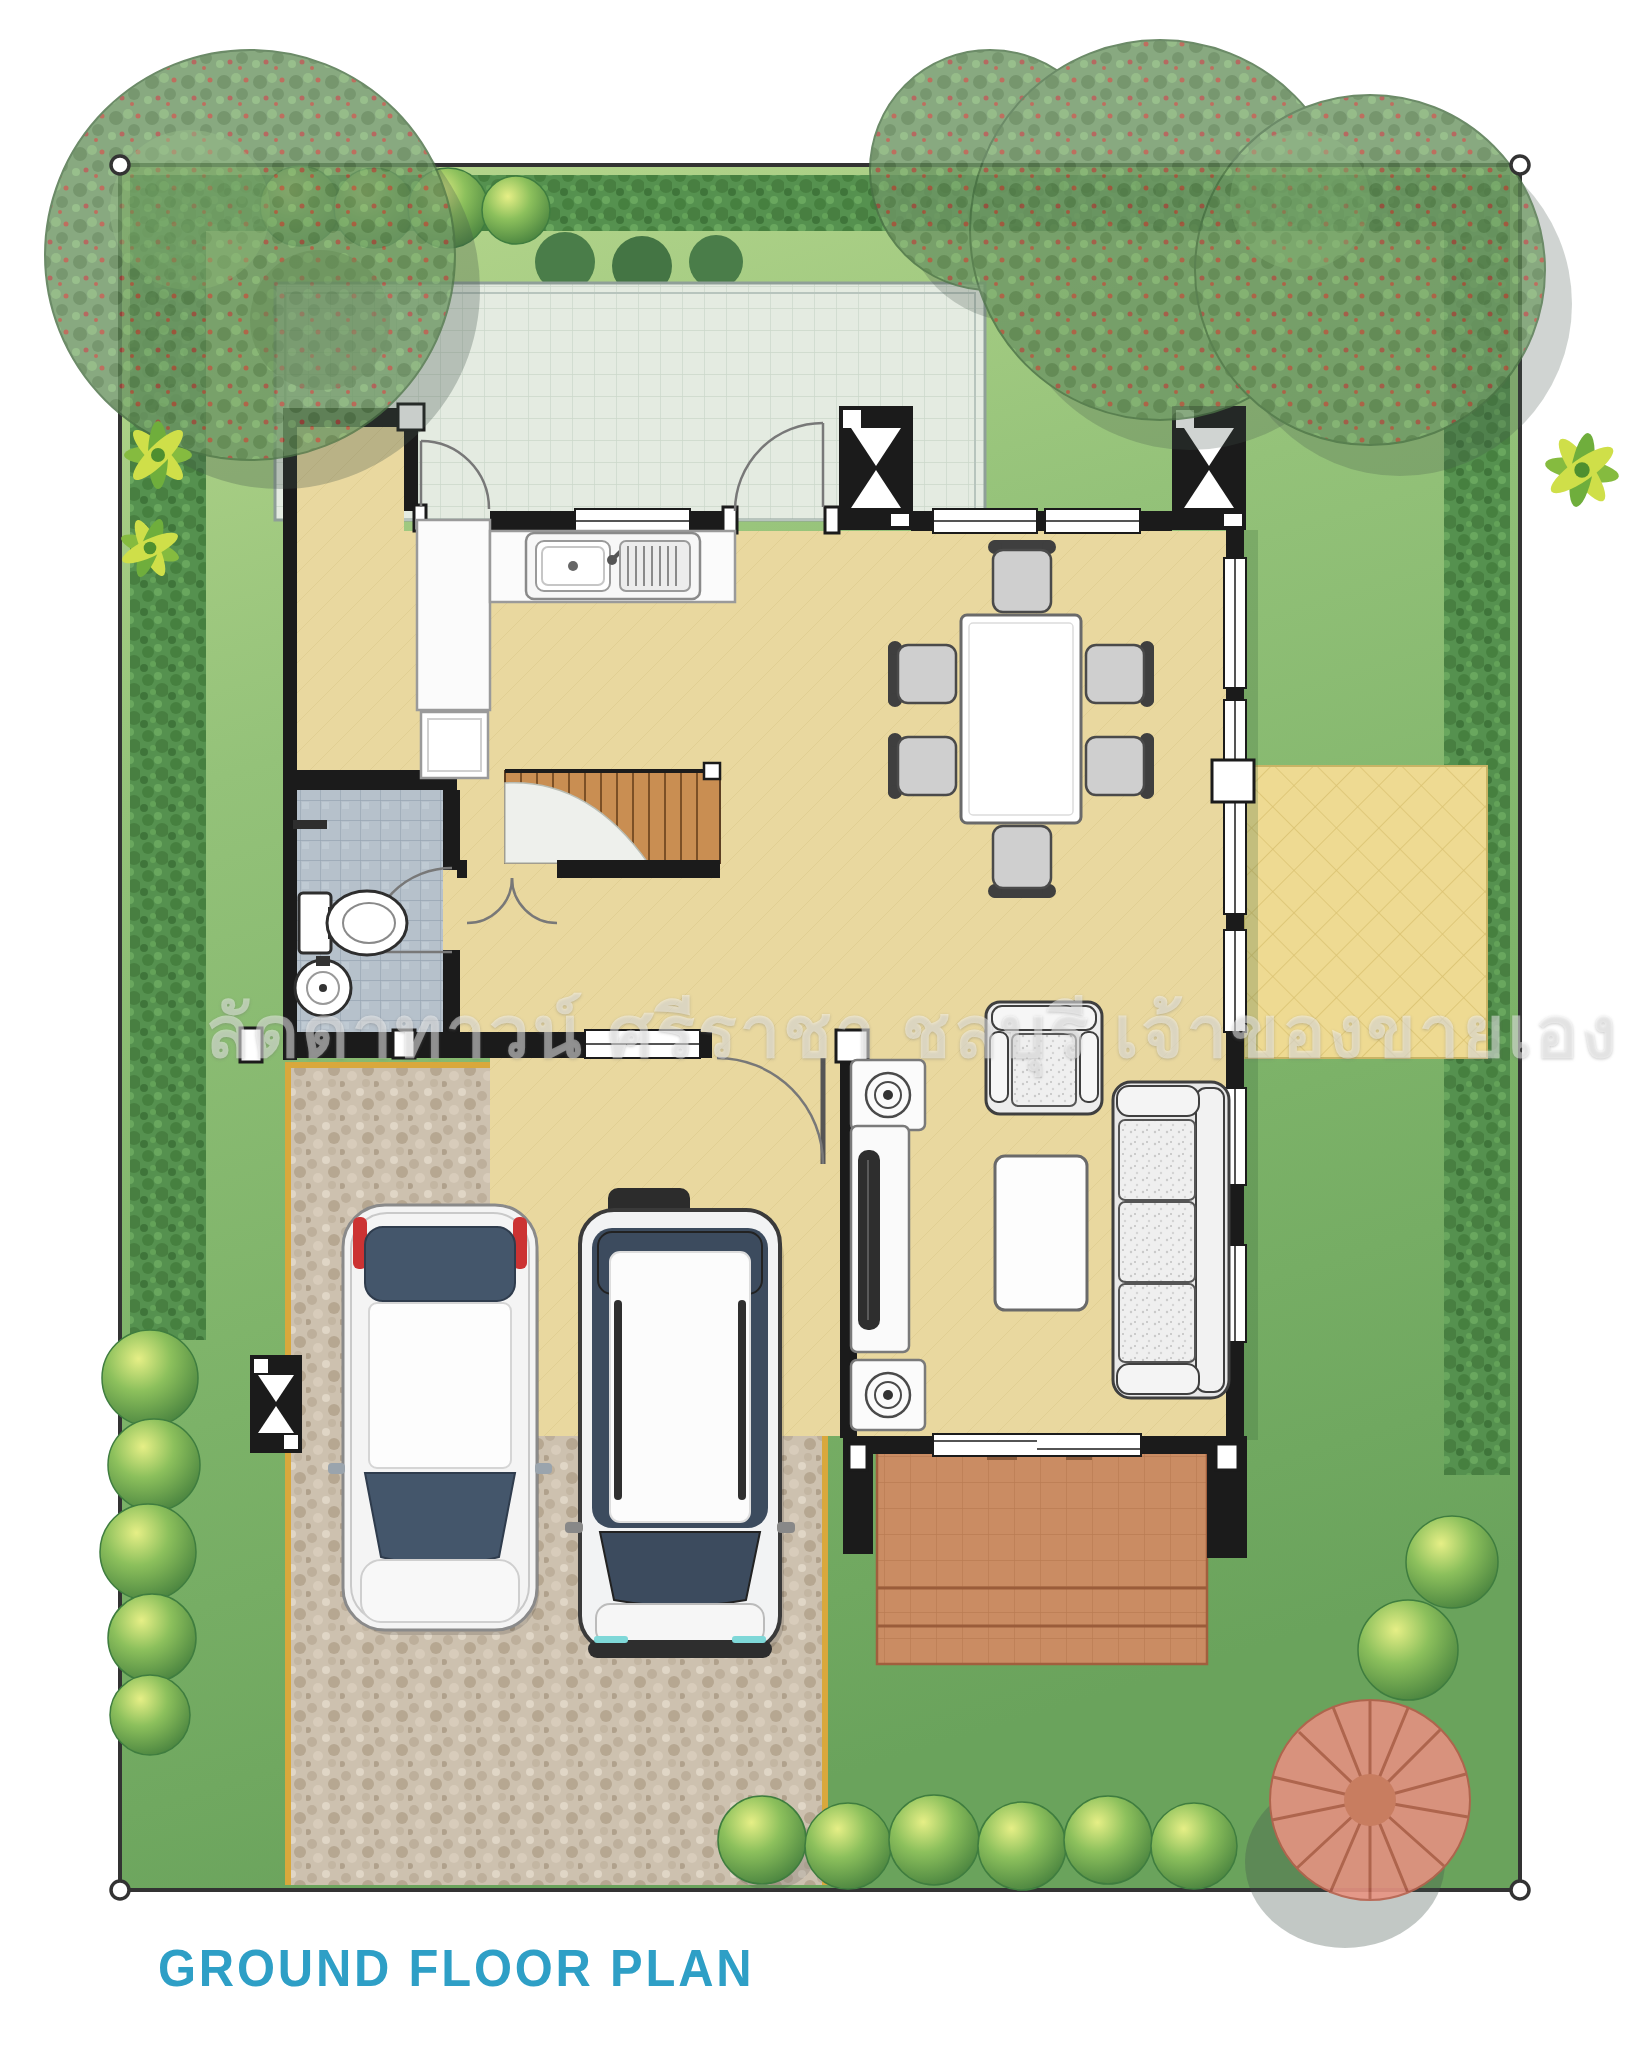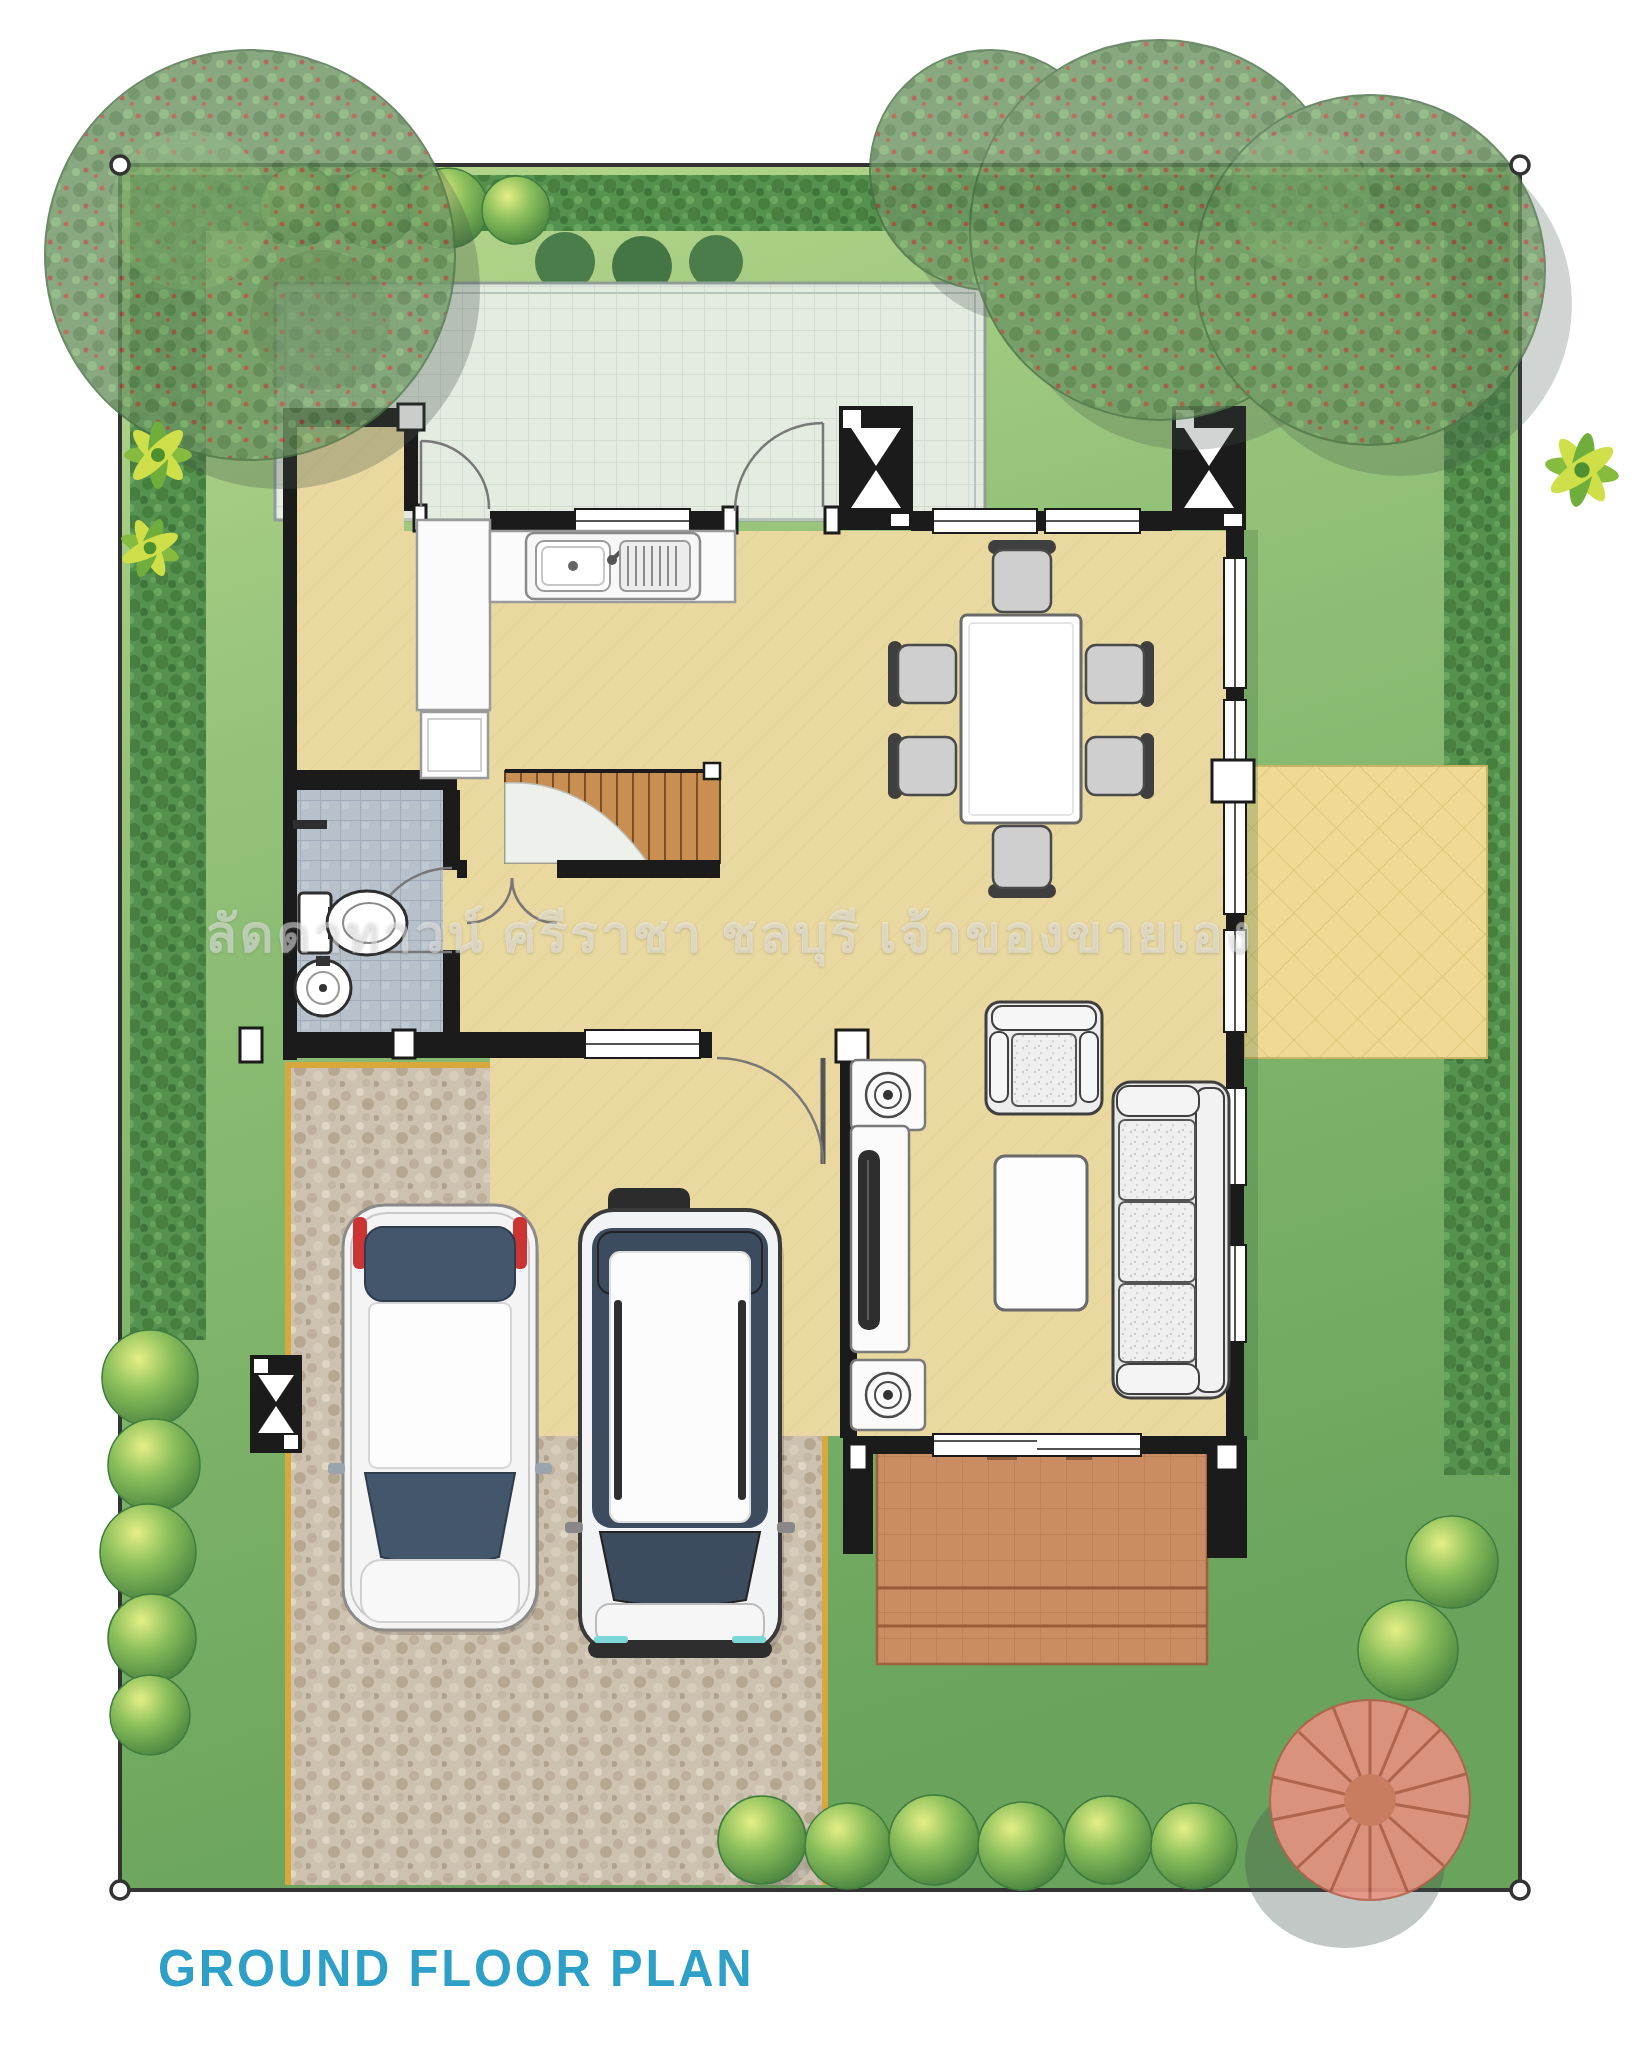--- a/index.html
+++ b/index.html
@@ -1,19 +1,19 @@
 <!DOCTYPE html>
 <html style="--title-color: #2E9FC6;"><head>
 <meta charset="utf-8">
 <style>
   html,body{margin:0;padding:0;background:#ffffff;}
   .stage{position:relative;width:1651px;height:2048px;margin:0 auto;background:#fff;overflow:hidden;
          font-family:"Liberation Sans",sans-serif;}
   .stage svg{position:absolute;inset:0;}
-  .watermark{position:absolute;left:205px;top:892px;font-size:52px;font-weight:700;
+  .watermark{position:absolute;left:205px;top:974px;font-size:72px;font-weight:700;
              color:rgba(255,255,255,0.45);white-space:nowrap;letter-spacing:3px;
              text-shadow:0 1px 3px rgba(110,110,110,0.35);pointer-events:none;
              font-family:"Liberation Sans",sans-serif;}
   .plan-title{position:absolute;left:158px;top:1938px;font-size:52px;font-weight:700;
               color:var(--title-color,#2E9FC6);letter-spacing:3px;transform:scaleX(.94);
               transform-origin:left center;font-family:"Liberation Sans",sans-serif;}
 </style>
 </head>
 <body>
 

